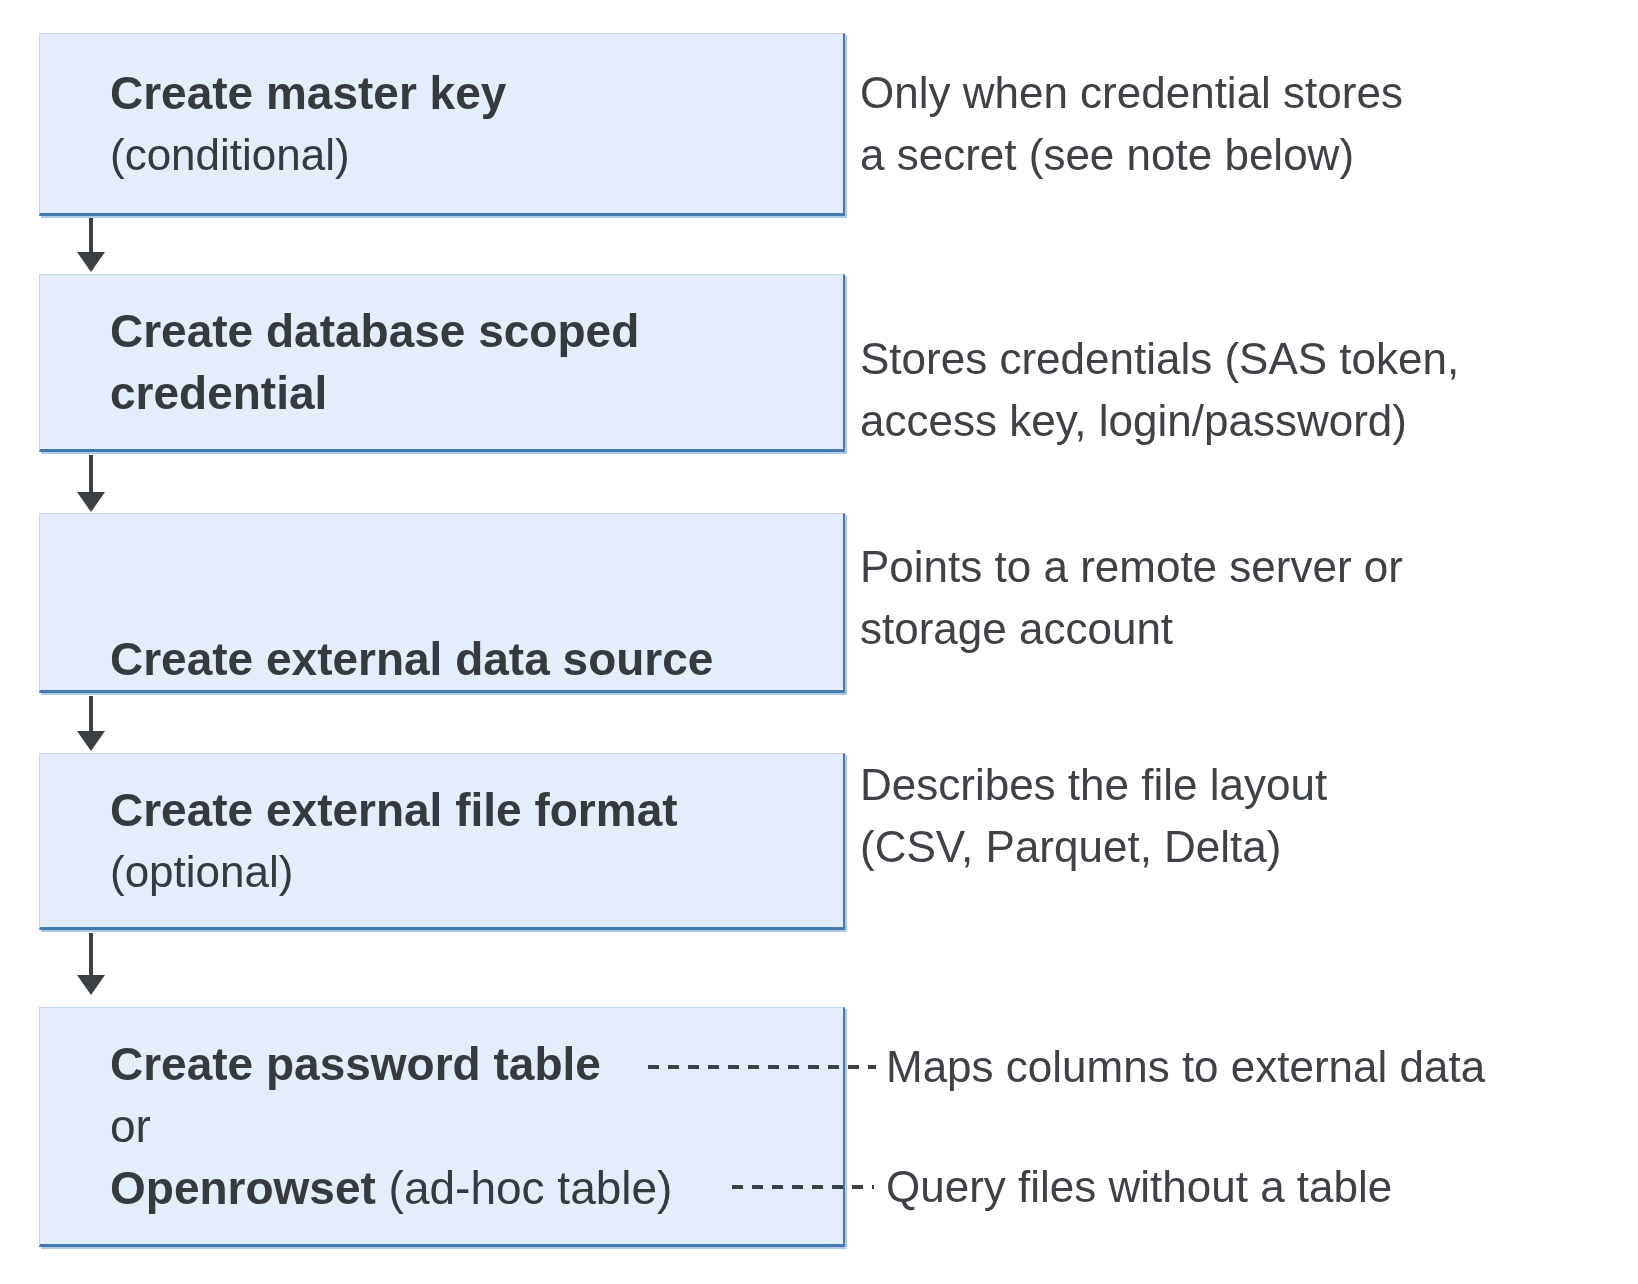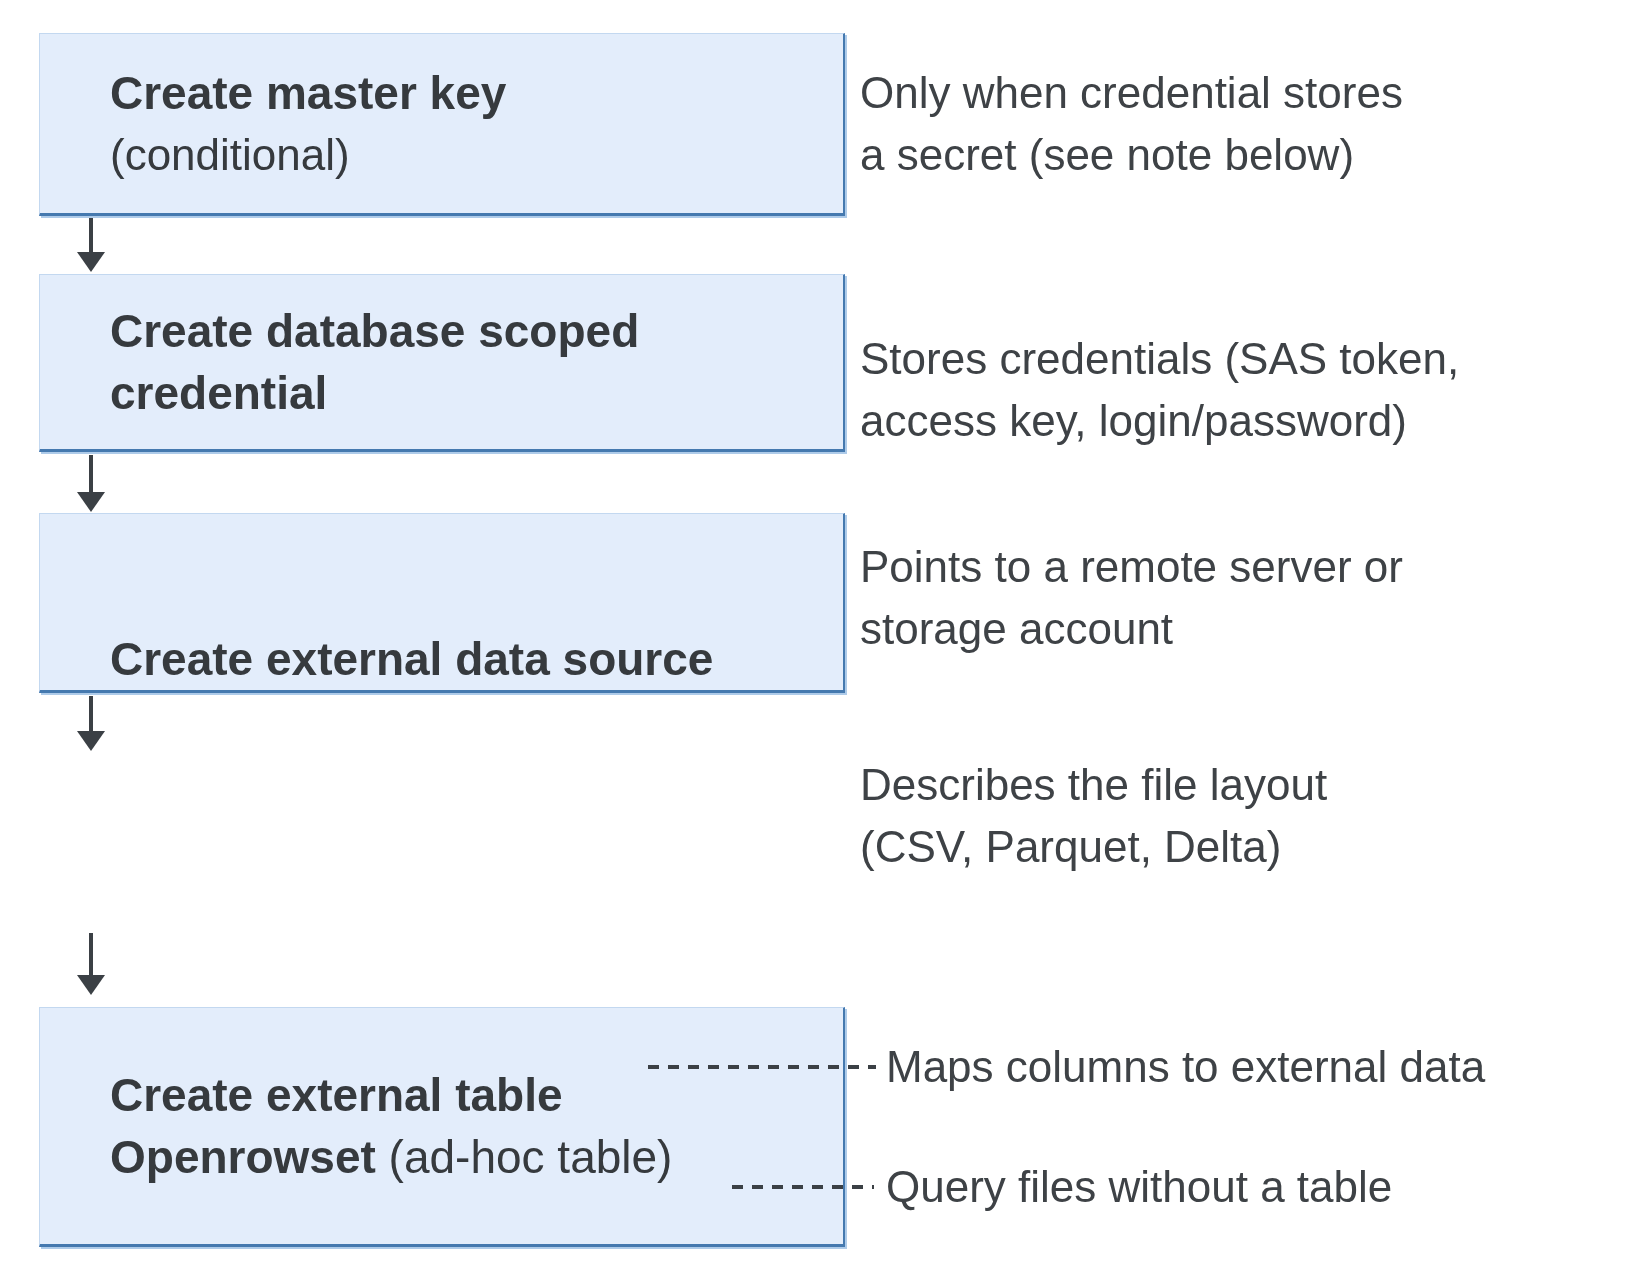--- a/index.html
+++ b/index.html
@@ -127,29 +127,34 @@
   </div>
 
   <div class="box box3">
     <div class="box-title">Create external data source</div>
   </div>
   <div class="arrow a3">
     <div class="arrow-shaft"></div>
     <div class="arrow-head"></div>
   </div>
 
+  <div class="box box4">
+    <div class="box-title">Create external file format</div>
+    <div class="box-subtitle">(optional)</div>
+  </div>
   <div class="arrow a4">
     <div class="arrow-shaft"></div>
     <div class="arrow-head"></div>
   </div>
 
   <div class="box box5">
     <div class="box-line">
-      <span class="bold">Create external table</span>
+      <span class="bold">Create password table</span>
     </div>
+    <div class="box-line">or</div>
     <div class="box-line">
       <span class="bold">Openrowset</span><span> (ad-hoc table)</span>
     </div>
   </div>
 
   <div class="dash d1"></div>
   <div class="dash d2"></div>
 
   <div class="note n1">
     <div>Only when credential stores</div>

